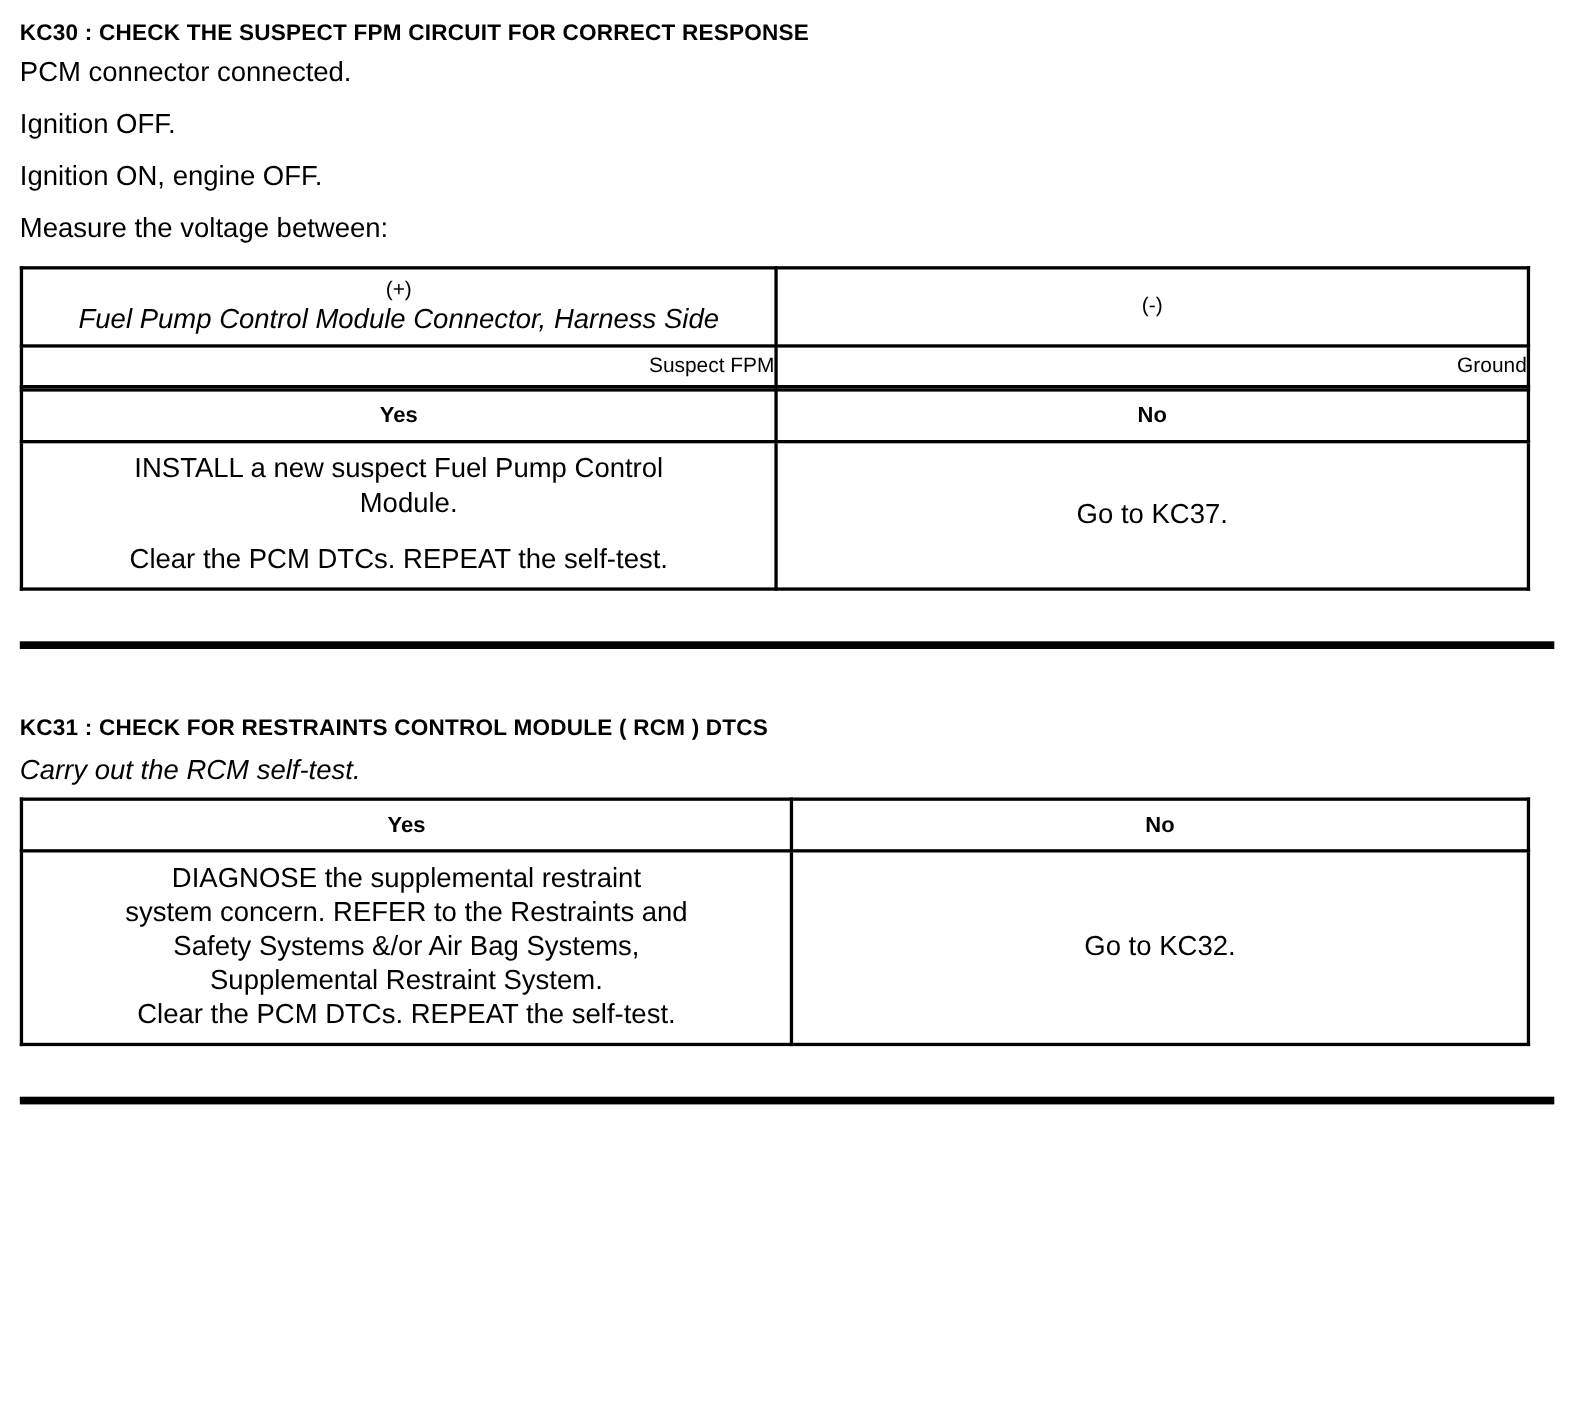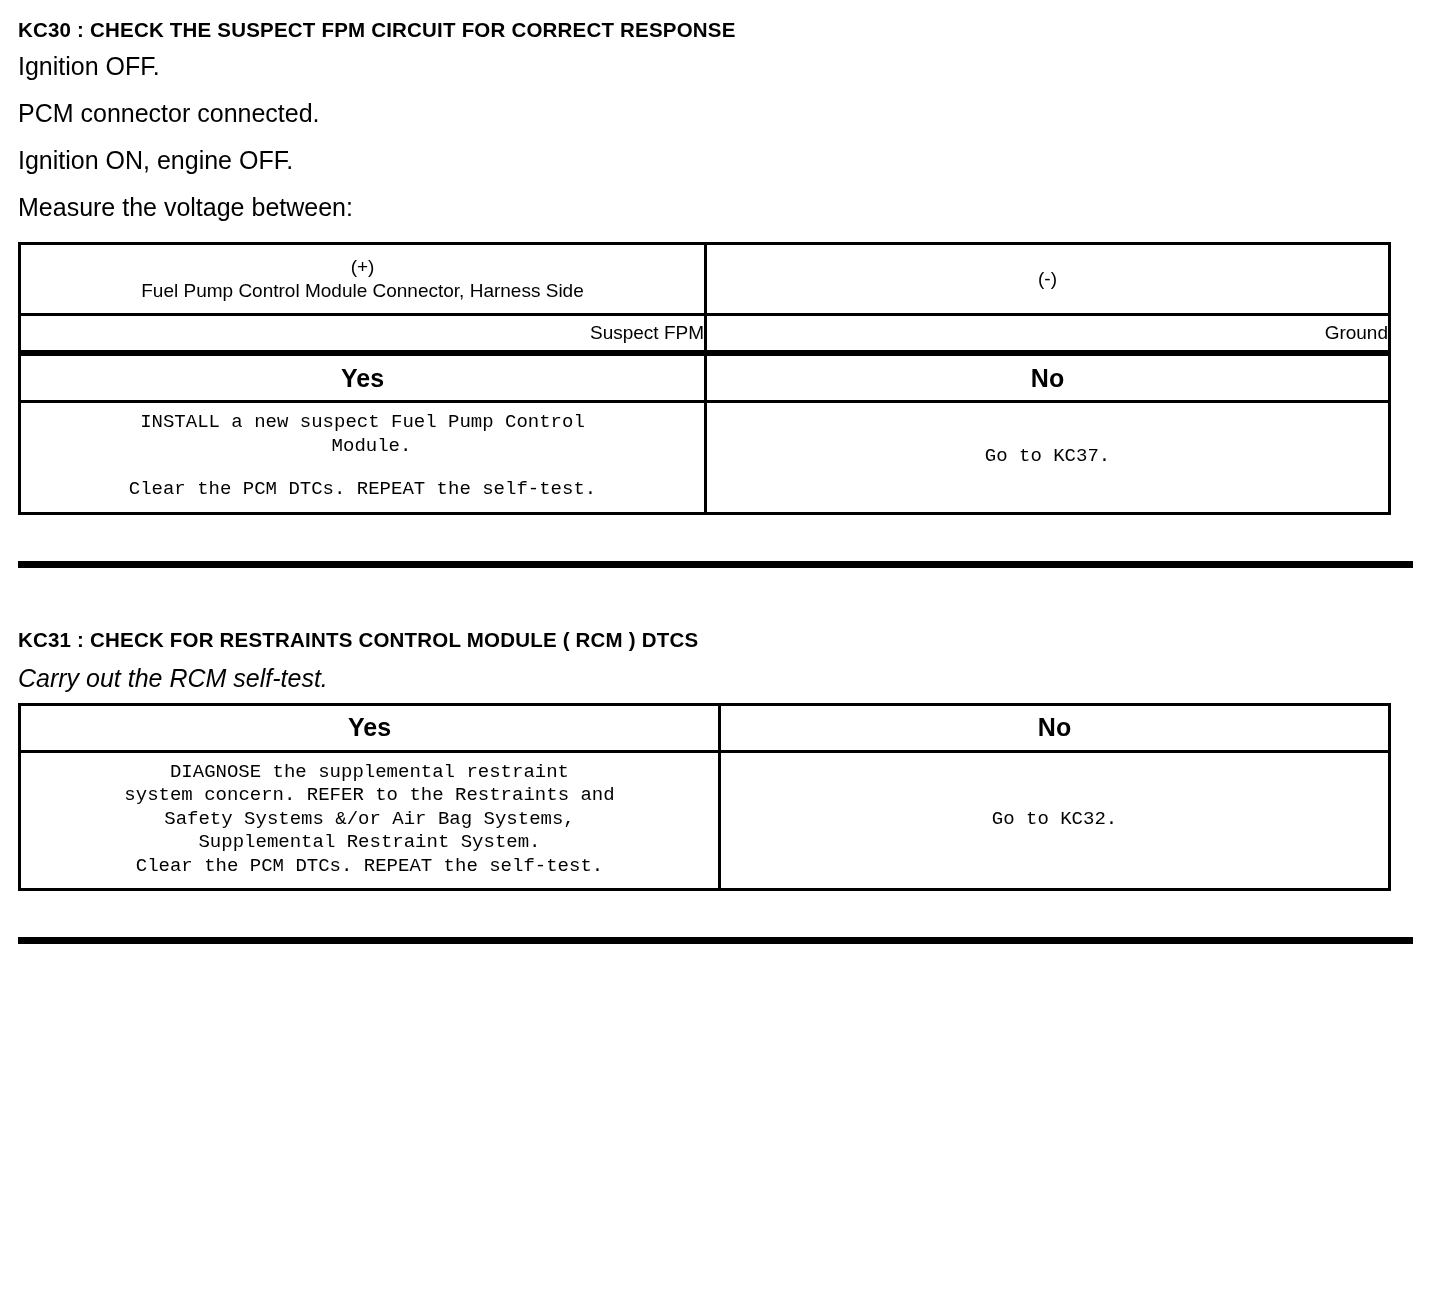--- a/index.html
+++ b/index.html
@@ -59,43 +59,43 @@
   }
   .meas .hdr {
     height: 60px;
     padding: 4px 2px;
   }
   .meas .hdr .sign {
     font-size: 19px;
     line-height: 1.25;
   }
   .meas .hdr .sub {
-    font-size: 19px;
+    font-size: 25px;
     line-height: 1.25;
+    font-style: italic;
   }
   .meas .val {
     height: 34px;
     font-size: 19px;
     text-align: right;
   }
   
   .yn {
     margin-top: 30px;
   }
   .yn td.head {
     height: 44px;
-    font-size: 25px;
+    font-size: 20px;
     font-weight: bold;
   }
   .yn td.body {
-    font-size: 19px;
+    font-size: 25px;
     line-height: 1.24;
     padding: 8px 6px 10px 6px;
     vertical-align: middle;
-    font-family: Liberation Mono, monospace;
   }
   .yn td.body.left-body {
     text-align: center;
   }
   .yn .gap {
     display: block;
     height: 20px;
   }
   .indent-hang {
     display: block;
@@ -119,22 +119,22 @@
 </style>
 </head>
 <body>
 
 <div class="page">
 
   <div>
 
     <div class="step-title">KC30 : CHECK THE SUSPECT FPM CIRCUIT FOR CORRECT RESPONSE</div>
 
+    <div class="line">PCM connector connected.</div>
     <div class="line">Ignition OFF.</div>
-    <div class="line">PCM connector connected.</div>
     <div class="line">Ignition ON, engine OFF.</div>
     <div class="line">Measure the voltage between:</div>
 
     <table class="grid meas">
       <colgroup>
         <col style="width:686px">
         <col style="width:684px">
       </colgroup>
       <tbody>
         <tr>

